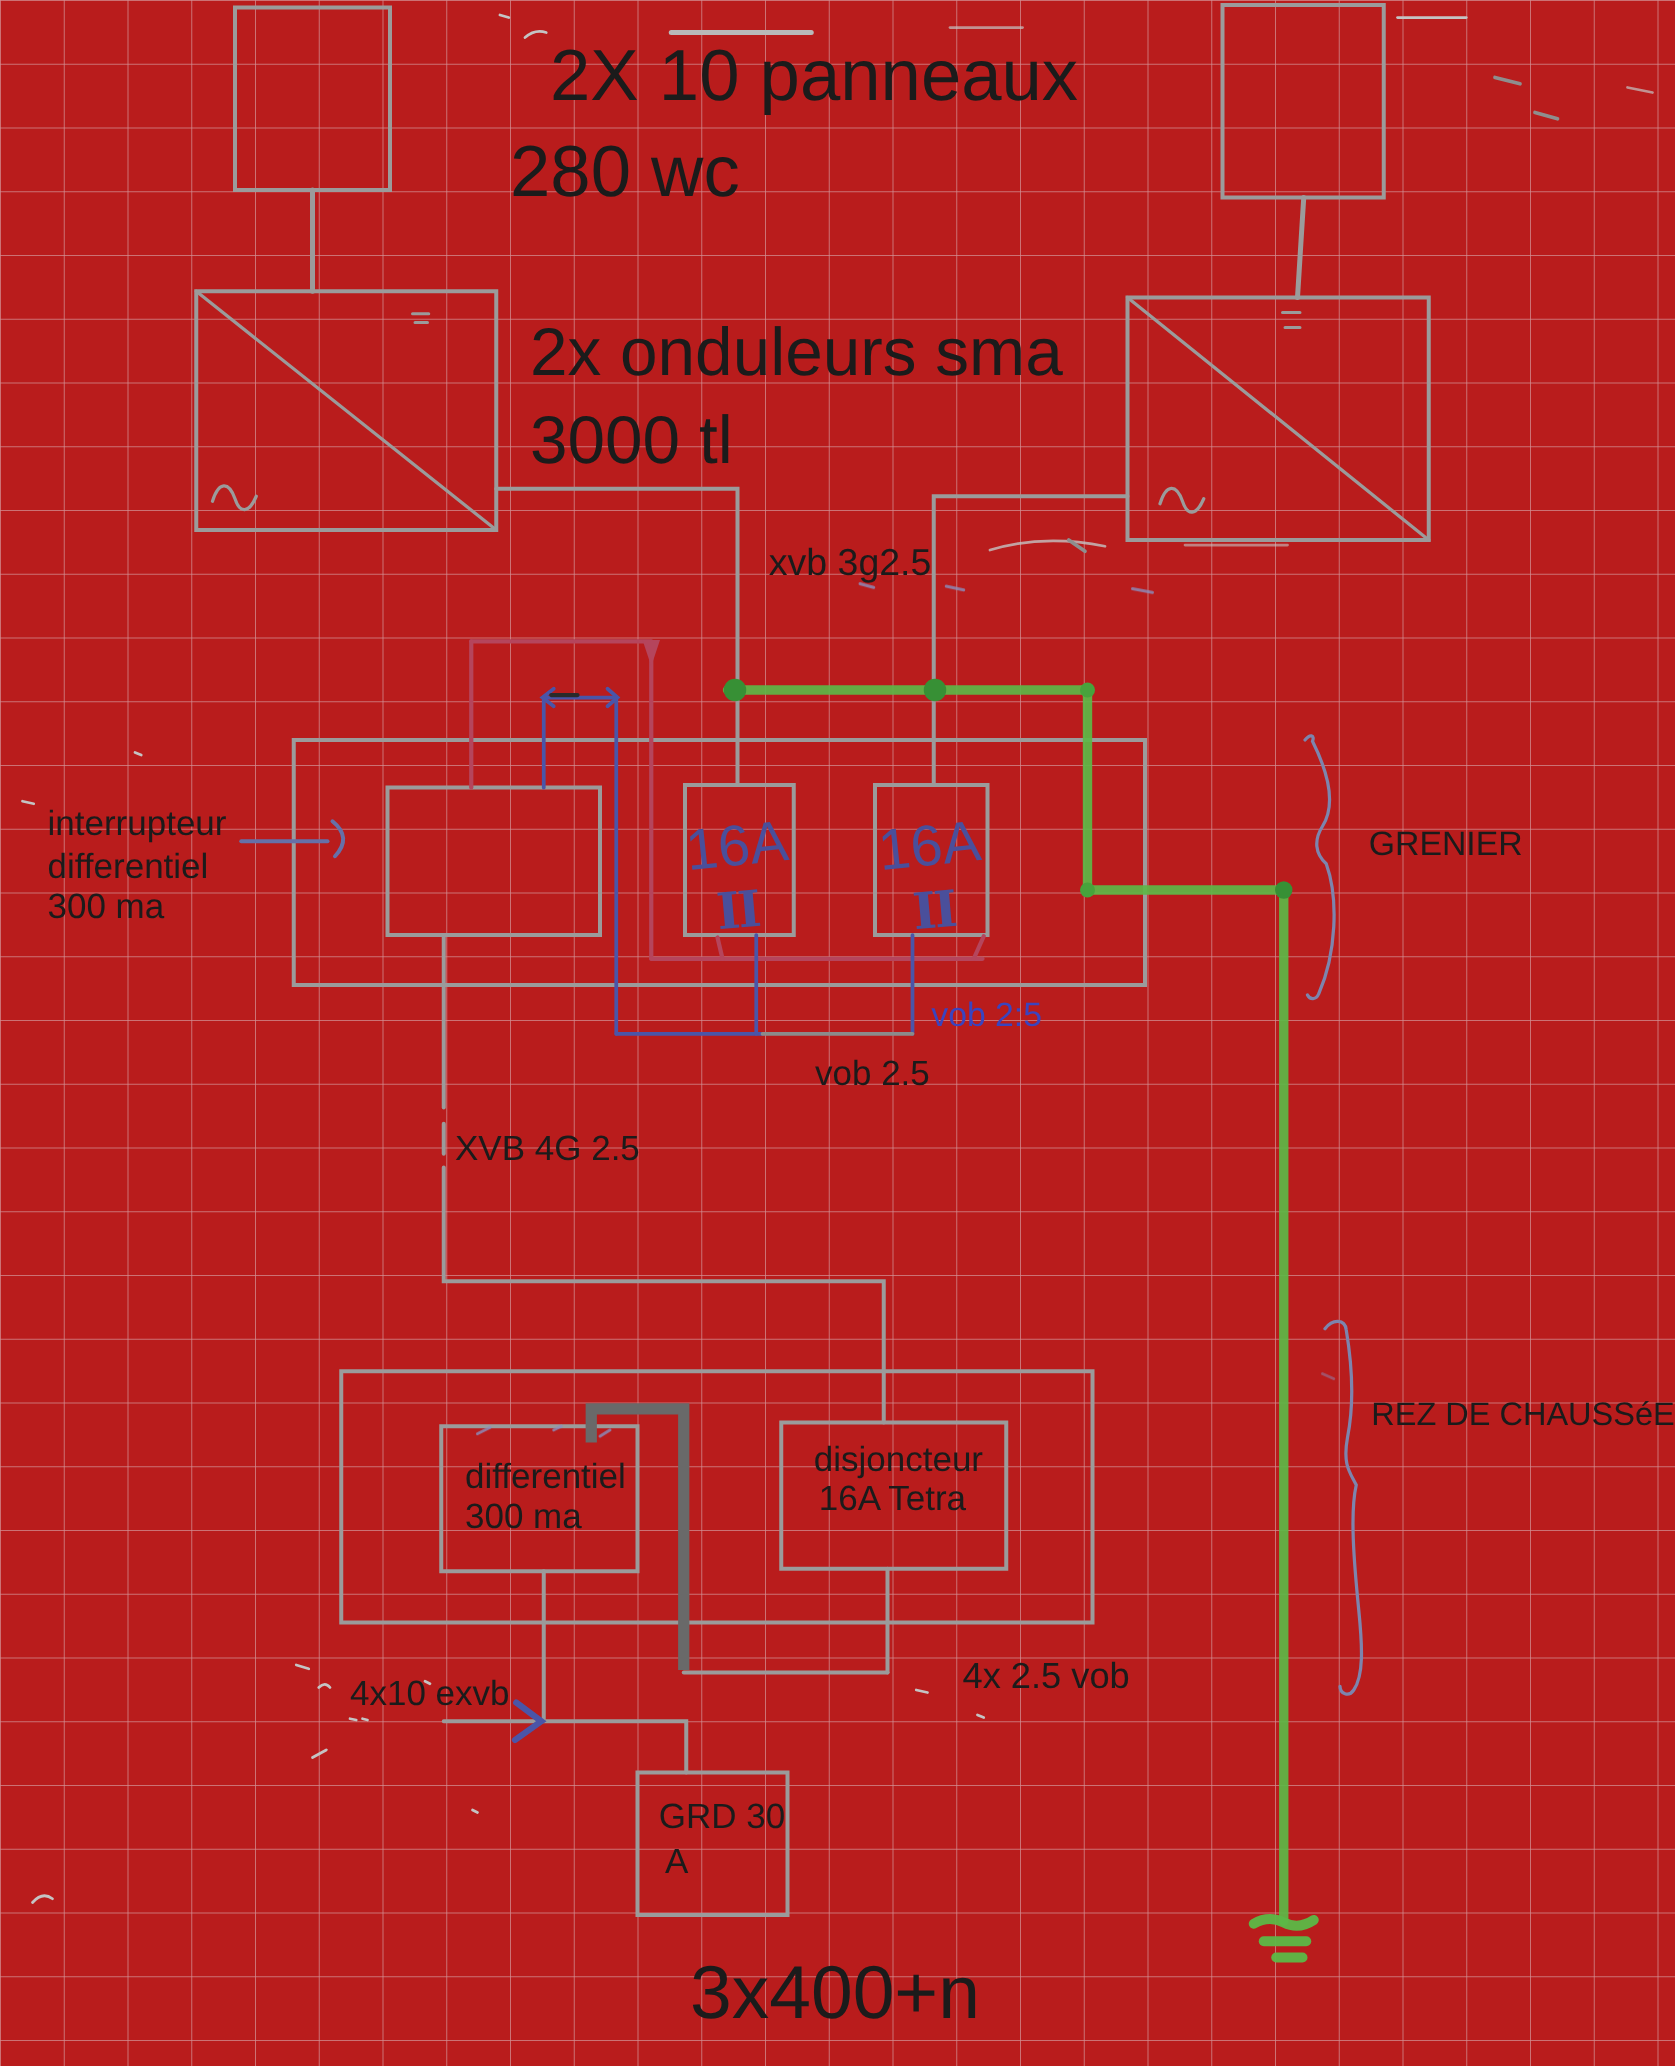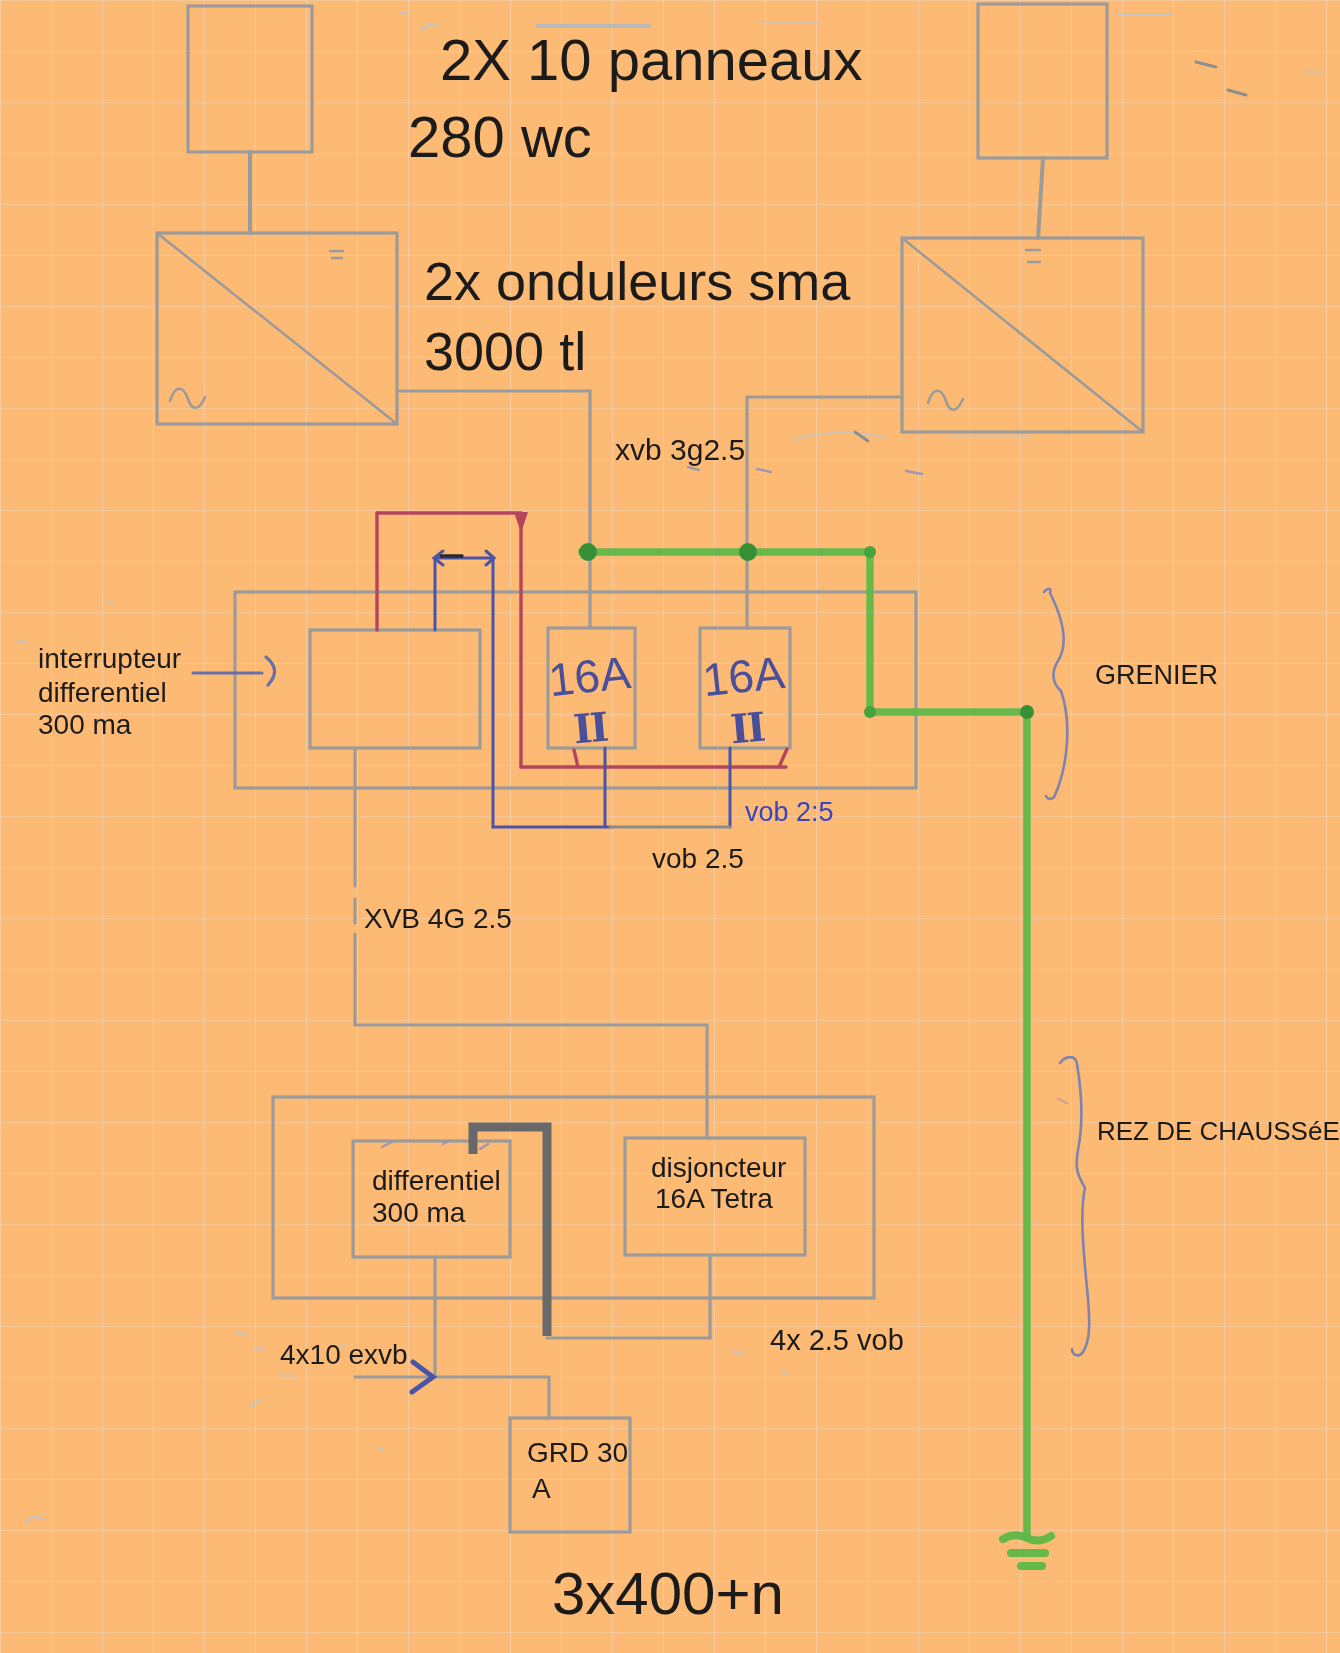--- a/index.html
+++ b/index.html
@@ -1,19 +1,19 @@
 <!DOCTYPE html>
 <html><head>
 <meta charset="utf-8">
 <style>
   html,body{margin:0;padding:0;background:#ffffff;}
   .page{
     position:relative;
     width:1340px;height:1653px;
-    background:#fdba74;
+    background:#b91c1c;
     overflow:hidden;
     font-family:"Liberation Sans", sans-serif;
   }
   svg{position:absolute;inset:0;}
   text{font-family:"Liberation Sans", sans-serif;}
   .serif{font-family:"DejaVu Serif", serif;}
 </style>
 </head>
 <body>
 

